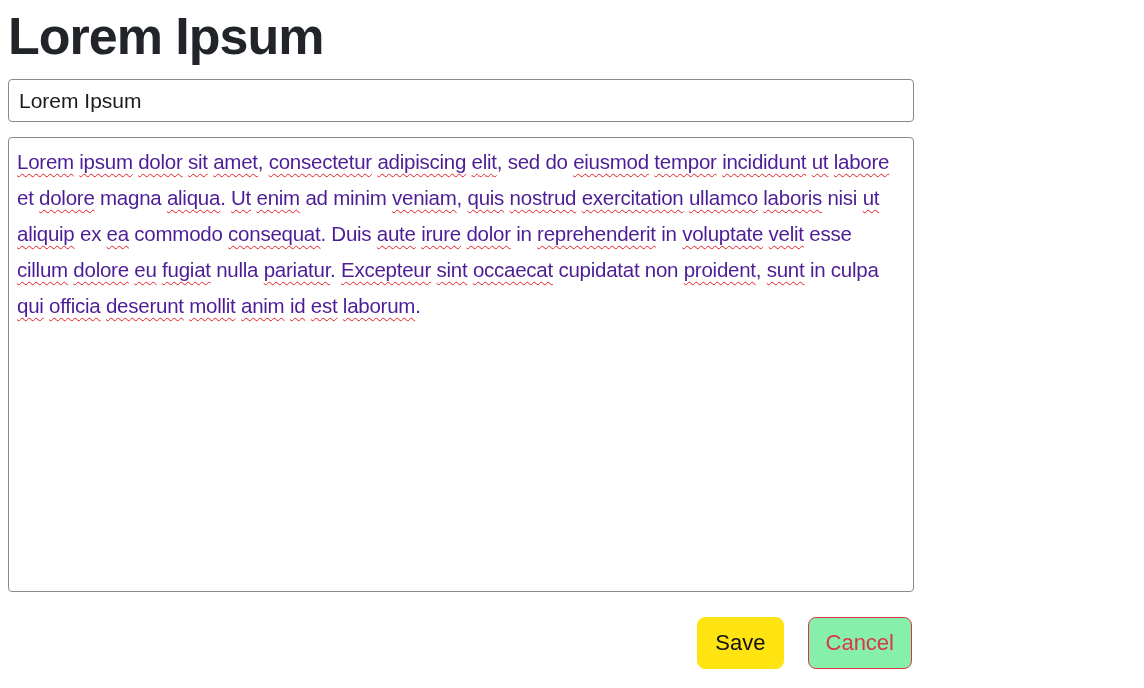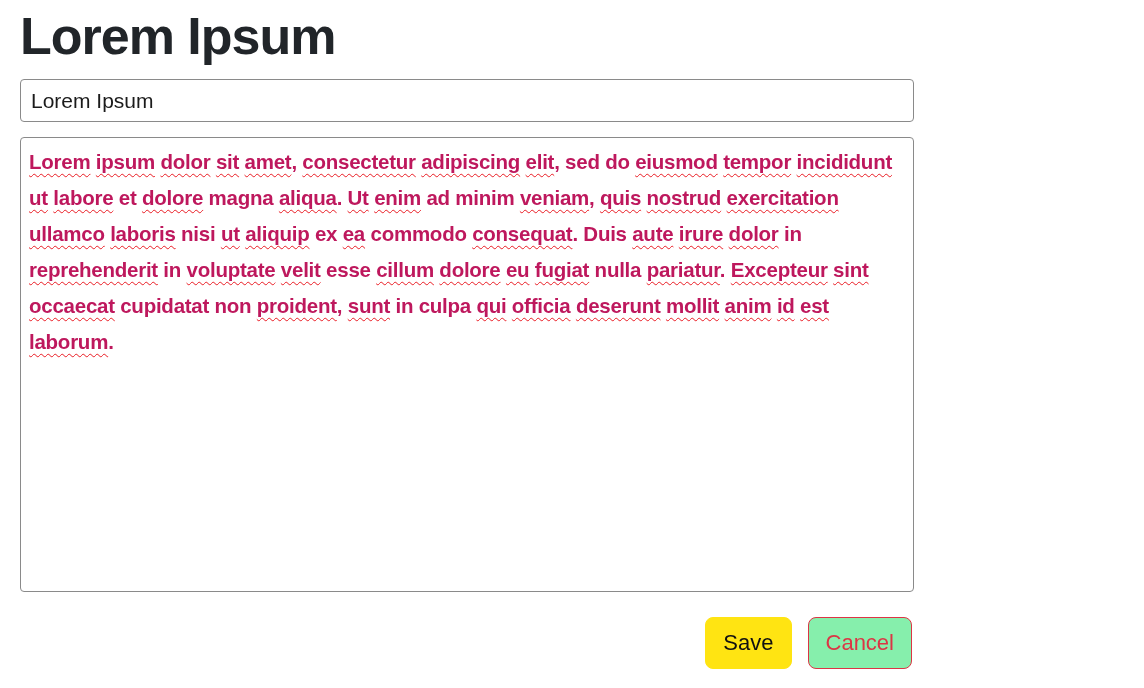--- a/index.html
+++ b/index.html
@@ -5,21 +5,21 @@
   * { box-sizing: border-box; }
   html, body {
     margin: 0;
     background: #ffffff;
     font-family: "Liberation Sans", "DejaVu Sans", sans-serif;
     color: #212529;
   }
   .page {
     width: 924px;
     height: 688px;
-    padding: 4px 10px 0 20px;
+    padding: 4px 10px 0 8px;
     overflow: hidden;
   }
   h1.page-title {
     margin: 0 0 10px 0;
     font-size: 52px;
     line-height: 1.25;
     font-weight: 700;
     letter-spacing: -1px;
     color: var(--heading-text, #212529);
   }
@@ -40,26 +40,25 @@
   .body-editor {
     position: relative;
     width: 100%;
     height: 455px;
     border: 1px solid var(--field-border, #8a8a8a);
     border-radius: 4px;
     padding: 6px 8px;
     font-size: 20.5px;
     line-height: 36px;
     letter-spacing: -0.25px;
-    color: #be185d;
+    color: #4c1d95;
     overflow: hidden;
     white-space: pre-wrap;
     cursor: text;
     background: #fff;
-    font-weight: bold;
   }
   .misspelled {
     text-decoration: underline;
     text-decoration-style: wavy;
     text-decoration-color: var(--squiggle, #ea1c24);
     text-decoration-thickness: 1px;
     text-decoration-skip-ink: none;
     text-underline-offset: 4px;
   }
   .resize-grip {
@@ -67,21 +66,21 @@
     right: 2px;
     bottom: 2px;
     width: 12px;
     height: 12px;
     cursor: nwse-resize;
   }
   .footer {
     display: flex;
     justify-content: flex-end;
     align-items: center;
-    gap: 16px;
+    gap: 24px;
     margin-top: 25px;
     padding-right: 2px;
   }
   .btn {
     font-family: "Liberation Sans", "DejaVu Sans", sans-serif;
     font-size: 22px;
     line-height: 1;
     padding: 14px 17px;
     border-radius: 8px;
     cursor: pointer;

